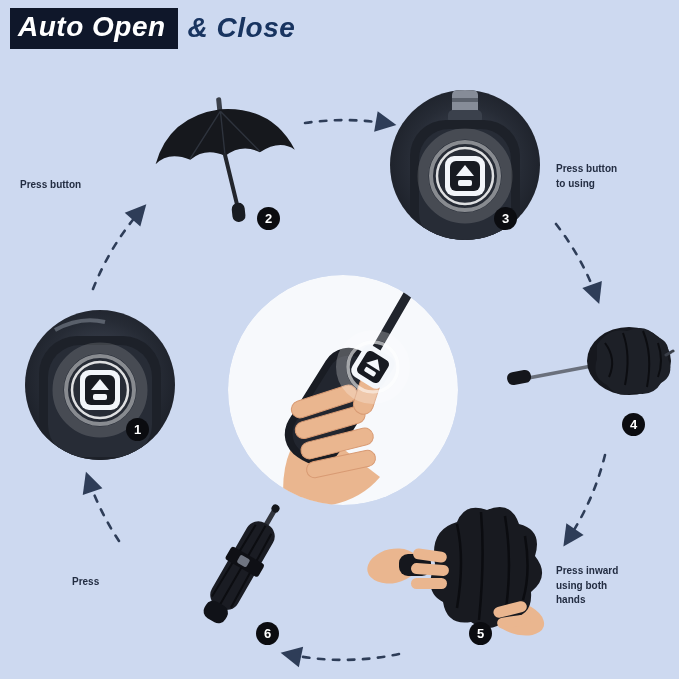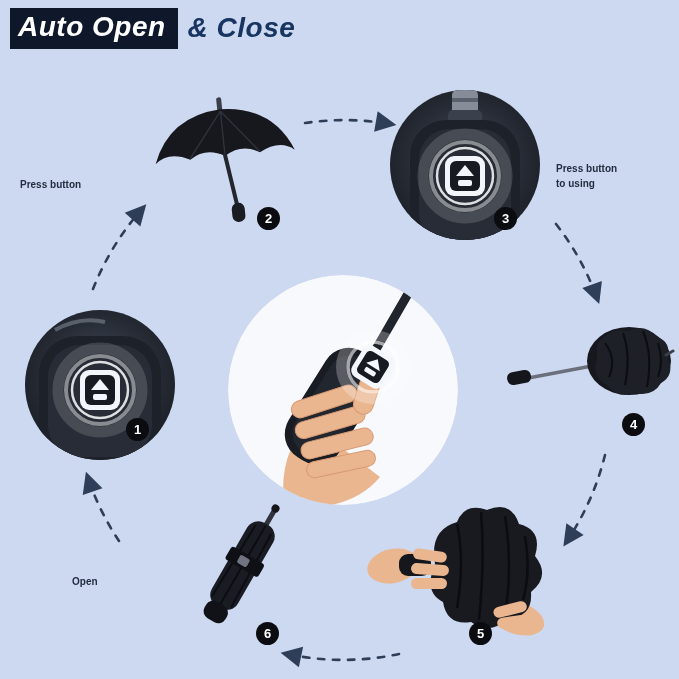--- a/index.html
+++ b/index.html
@@ -208,17 +208,22 @@
   <div class="badge" style="left:469px;top:622px;">5</div>
   <div class="badge" style="left:256px;top:622px;">6</div>
 
   <div class="step-label" style="left:20px;top:178px;">
     <span>Press button</span>
   </div>
   <div class="step-label" style="left:556px;top:162px;">
     <span>Press button</span>
     <span>to using</span>
   </div>
+  <div class="step-label" style="left:556px;top:564px;">
+    <span>Press inward</span>
+    <span>using both</span>
+    <span>hands</span>
+  </div>
   <div class="step-label" style="left:72px;top:575px;">
-    <span>Open</span>
+    <span>Press</span>
   </div>
 
 </div>
 
 </body></html>

